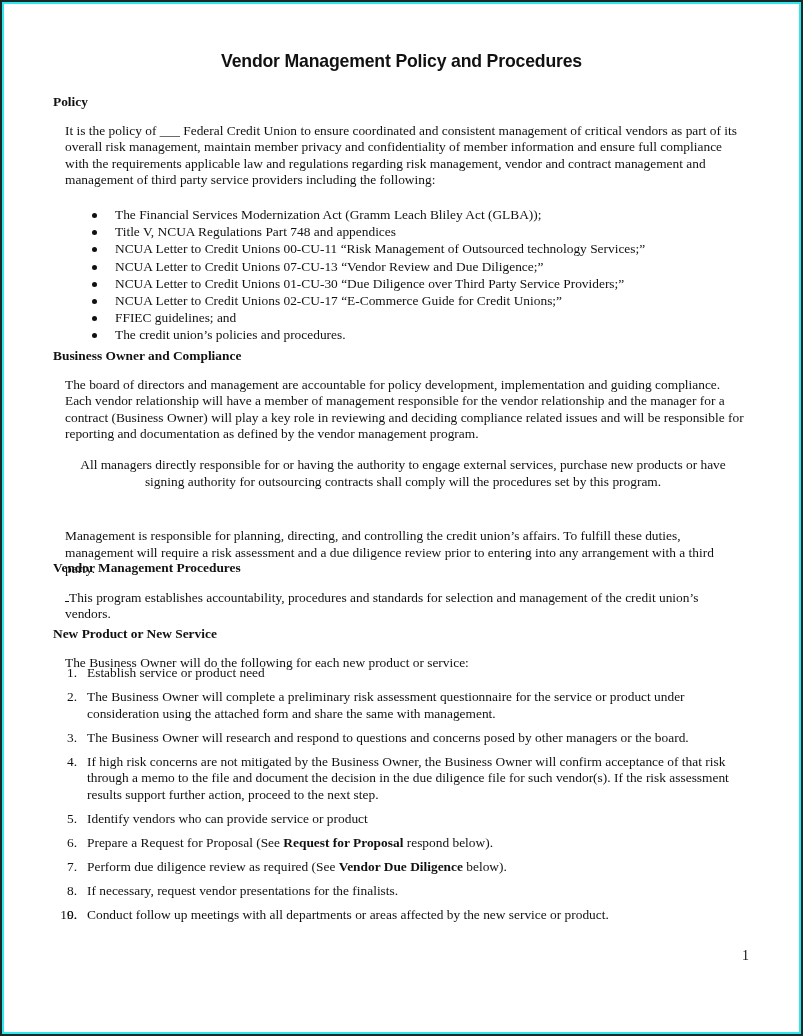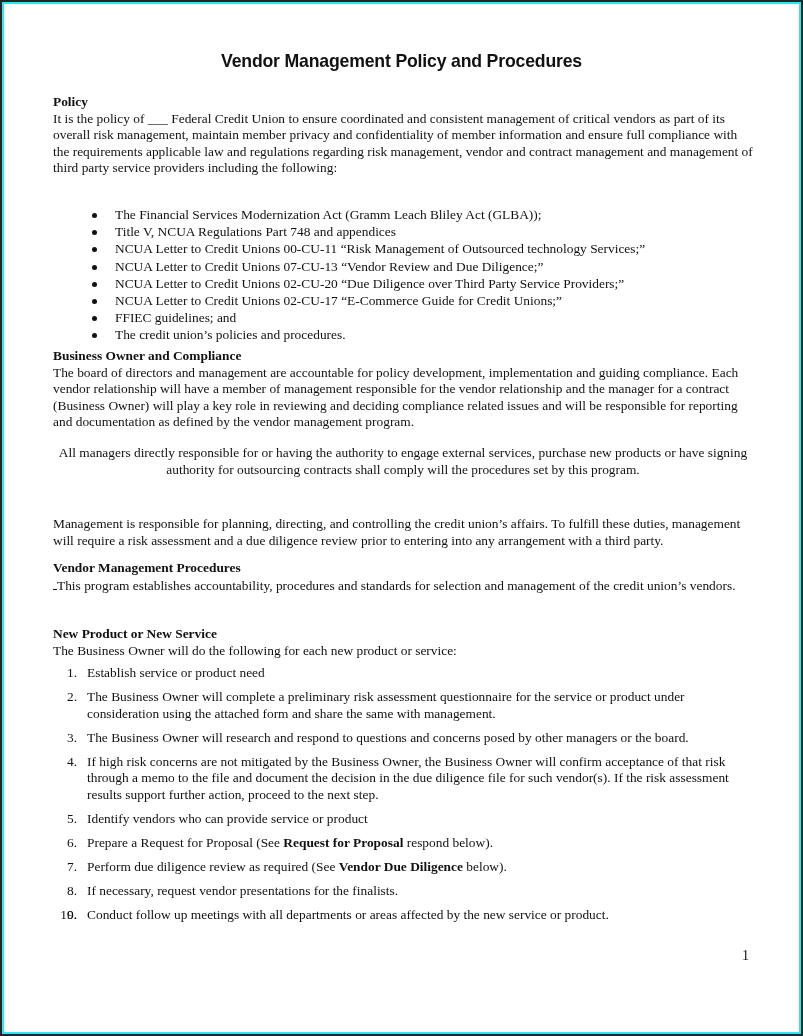--- a/index.html
+++ b/index.html
@@ -49,21 +49,21 @@
     }
     .block {
       position: absolute;
       left: 53px;
       width: 700px;
     }
     .heading {
       font-weight: bold;
       margin: 0;
     }
-    p { margin: 0; }
+    p { margin: 12px; }
     ul.bullets {
       list-style: none;
       margin: 16px;
       padding: 0;
     }
     ul.bullets li {
       position: relative;
       padding-left: 46px;
       height: 17.2px;
       line-height: 17.2px;
@@ -122,21 +122,21 @@
     <p class="heading">Policy</p>
     <p>It is the policy of ___ Federal Credit Union to ensure coordinated and consistent management of critical vendors as part of its overall risk management, maintain member privacy and confidentiality of member information and ensure full compliance with the requirements applicable law and regulations regarding risk management, vendor and contract management and management of third party service providers including the following:</p>
   </div>
 
   <div class="block" style="top:190px; width:720px;">
     <ul class="bullets">
       <li><span class="dot"></span><span>The Financial Services Modernization Act (Gramm Leach Bliley Act (GLBA));</span></li>
       <li><span class="dot"></span><span>Title V, NCUA Regulations Part 748 and appendices</span></li>
       <li><span class="dot"></span><span>NCUA Letter to Credit Unions 00-CU-11 “Risk Management of Outsourced technology Services;”</span></li>
       <li><span class="dot"></span><span>NCUA Letter to Credit Unions 07-CU-13 “Vendor Review and Due Diligence;”</span></li>
-      <li><span class="dot"></span><span>NCUA Letter to Credit Unions 02-CU-20 “Due Diligence over Third Party Service Providers;”</span></li>
+      <li><span class="dot"></span><span>NCUA Letter to Credit Unions 01-CU-30 “Due Diligence over Third Party Service Providers;”</span></li>
       <li><span class="dot"></span><span>NCUA Letter to Credit Unions 02-CU-17 “E-Commerce Guide for Credit Unions;”</span></li>
       <li><span class="dot"></span><span>FFIEC guidelines; and</span></li>
       <li><span class="dot"></span><span>The credit union’s policies and procedures.</span></li>
     </ul>
   </div>
 
   <div class="block" style="top:348px; width:705px;">
     <p class="heading">Business Owner and Compliance</p>
     <p>The board of directors and management are accountable for policy development, implementation and guiding compliance. Each vendor relationship will have a member of management responsible for the vendor relationship and the manager for a contract (Business Owner) will play a key role in reviewing and deciding compliance related issues and will be responsible for reporting and documentation as defined by the vendor management program.</p>
   </div>

